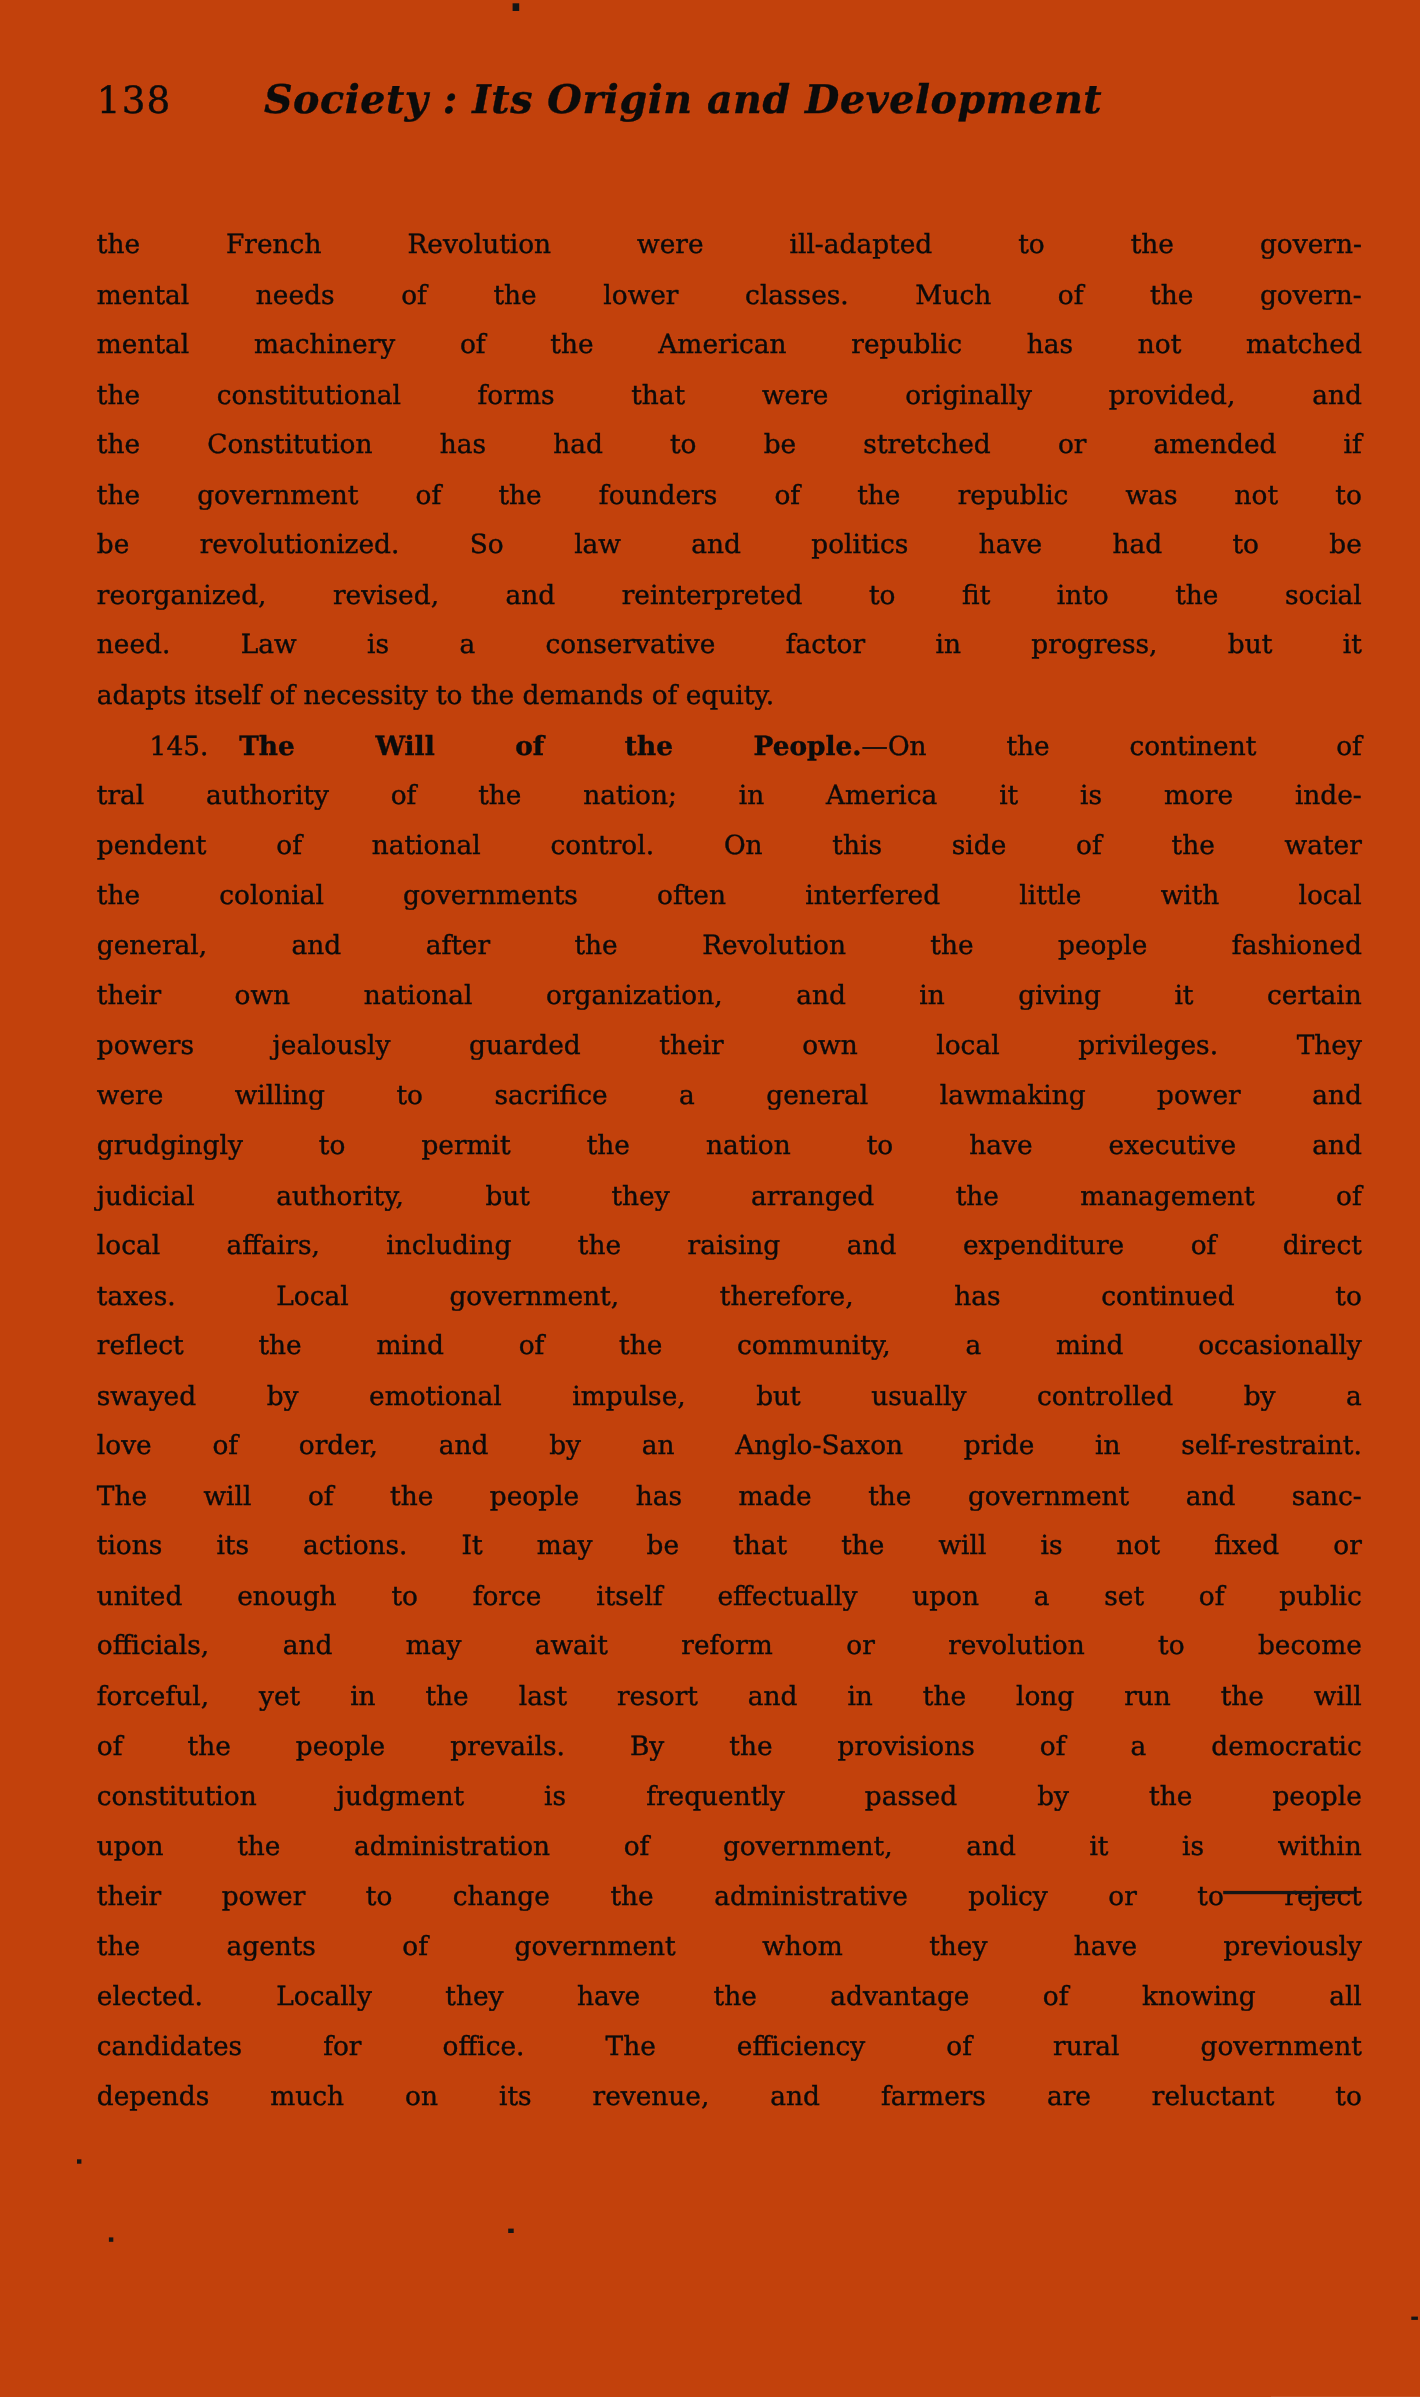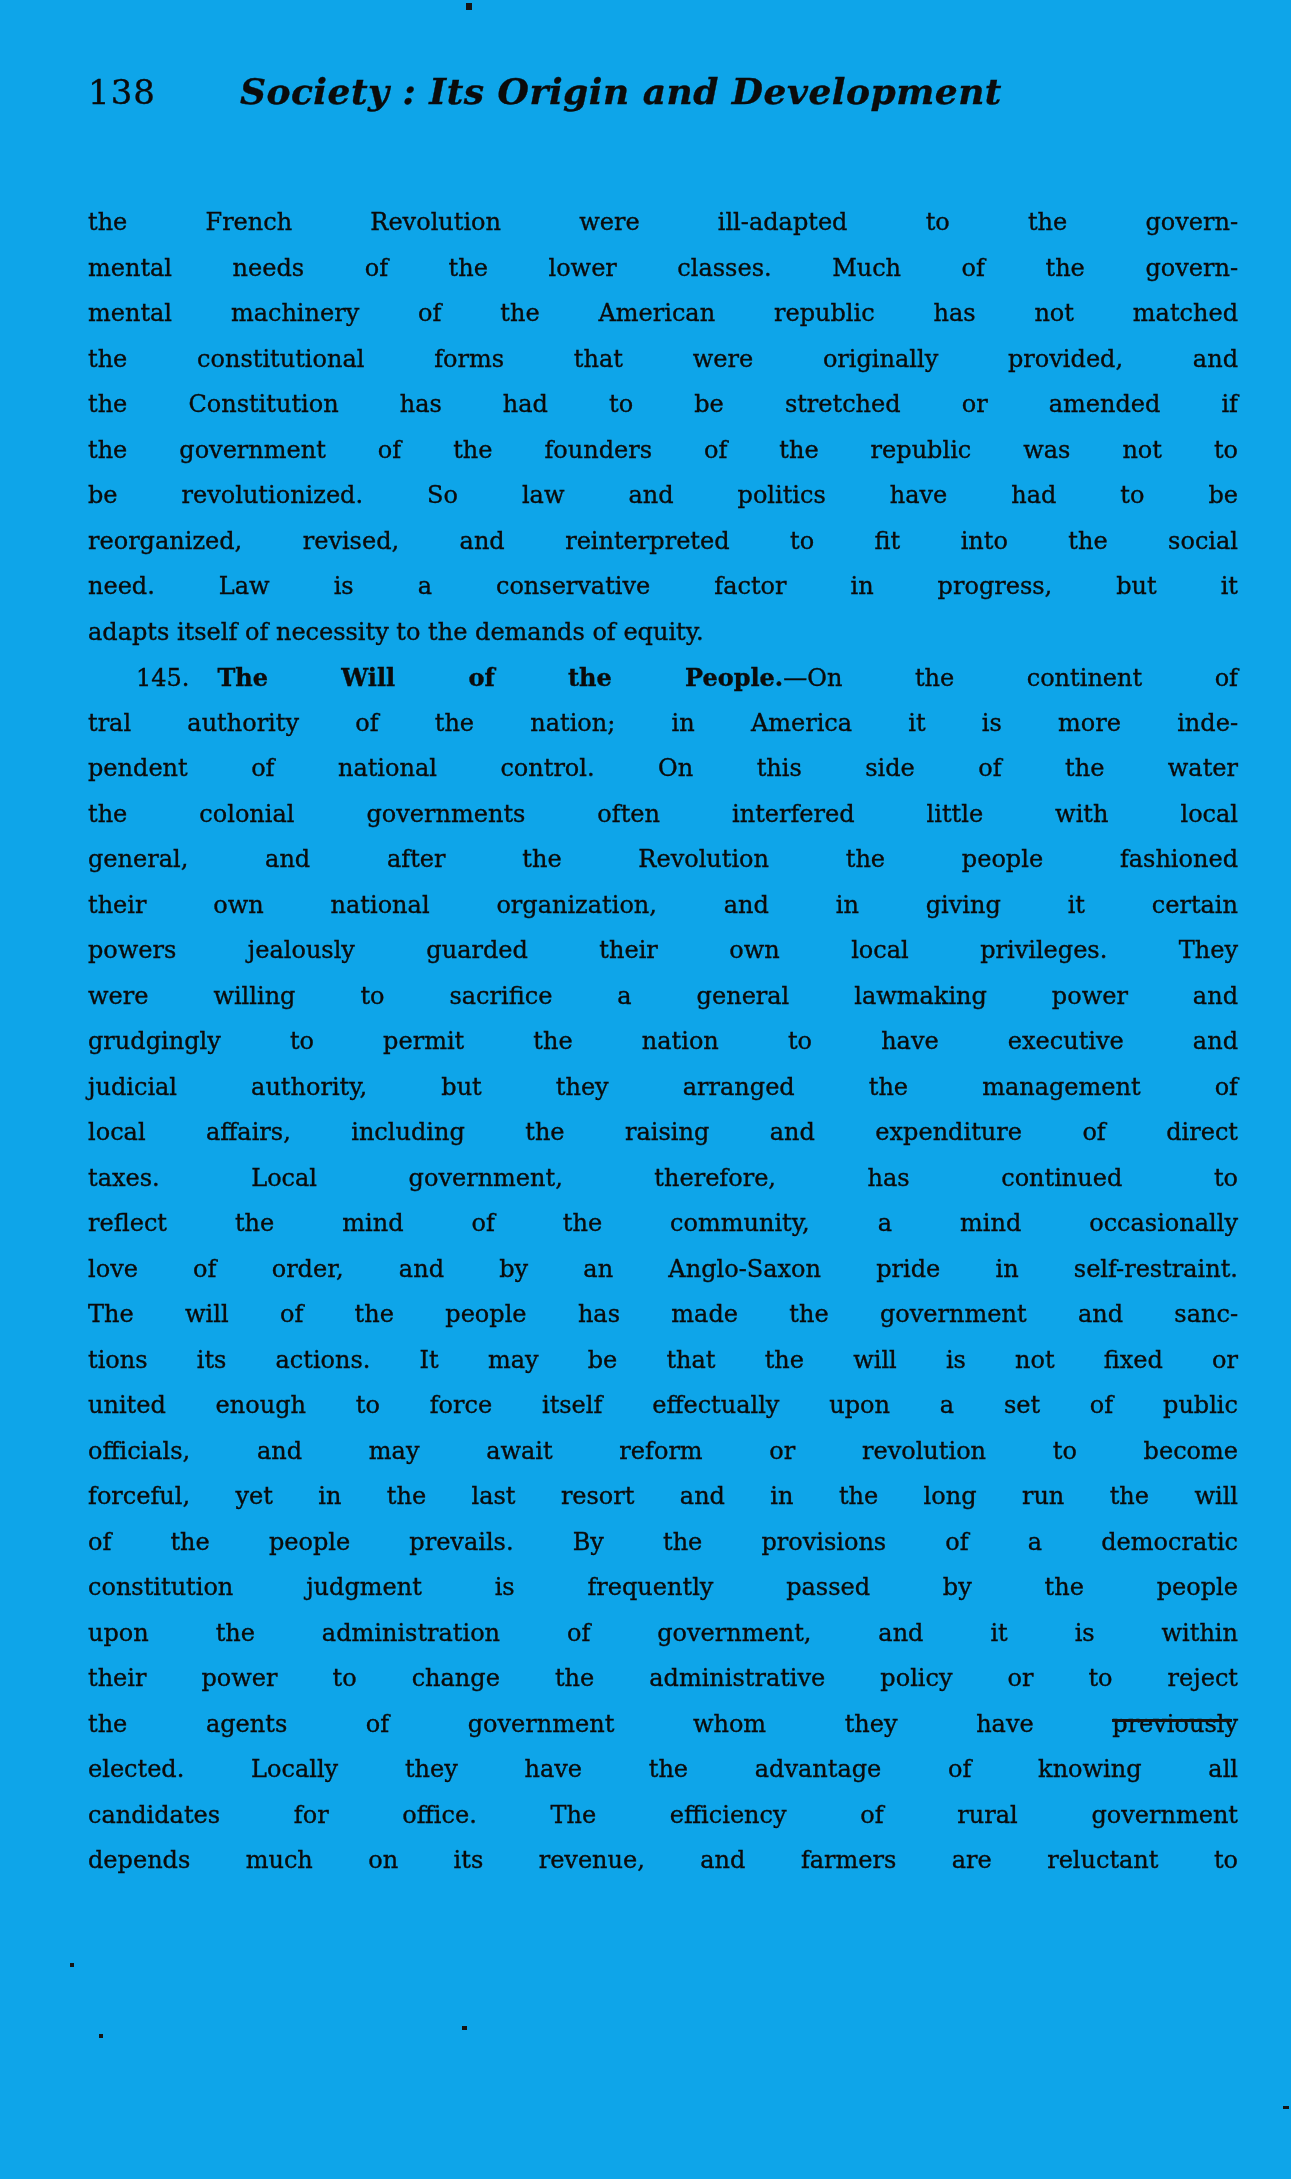--- a/index.html
+++ b/index.html
@@ -1,20 +1,20 @@
 <!DOCTYPE html>
 <html><head>
 <meta charset="utf-8">
 <style>
   html, body { margin: 0; padding: 0; background: #ffffff; }
   .page {
     position: relative;
     width: 1291px;
     height: 2179px;
-    background: #0ea5e9;
+    background: #c2410c;
     color: #0b0b0b;
     font-family: "DejaVu Serif", serif;
     overflow: hidden;
     -webkit-text-stroke: 0.35px currentColor;
   }
   .content {
     position: absolute;
     left: 88px;
     top: 70px;
     width: 1150px;
@@ -87,20 +87,21 @@
         <div class="line">the colonial governments often interfered little with local</div>
         <div class="line">general, and after the Revolution the people fashioned</div>
         <div class="line">their own national organization, and in giving it certain</div>
         <div class="line">powers jealously guarded their own local privileges.  They</div>
         <div class="line">were willing to sacrifice a general lawmaking power and</div>
         <div class="line">grudgingly to permit the nation to have executive and</div>
         <div class="line">judicial authority, but they arranged the management of</div>
         <div class="line">local affairs, including the raising and expenditure of direct</div>
         <div class="line">taxes.  Local government, therefore, has continued to</div>
         <div class="line">reflect the mind of the community, a mind occasionally</div>
+        <div class="line">swayed by emotional impulse, but usually controlled by a</div>
         <div class="line">love of order, and by an Anglo-Saxon pride in self-restraint.</div>
         <div class="line">The will of the people has made the government and sanc-</div>
         <div class="line">tions its actions.  It may be that the will is not fixed or</div>
         <div class="line">united enough to force itself effectually upon a set of public</div>
         <div class="line">officials, and may await reform or revolution to become</div>
         <div class="line">forceful, yet in the last resort and in the long run the will</div>
         <div class="line">of the people prevails.  By the provisions of a democratic</div>
         <div class="line">constitution judgment is frequently passed by the people</div>
         <div class="line">upon the administration of government, and it is within</div>
         <div class="line">their power to change the administrative policy or to reject</div>

